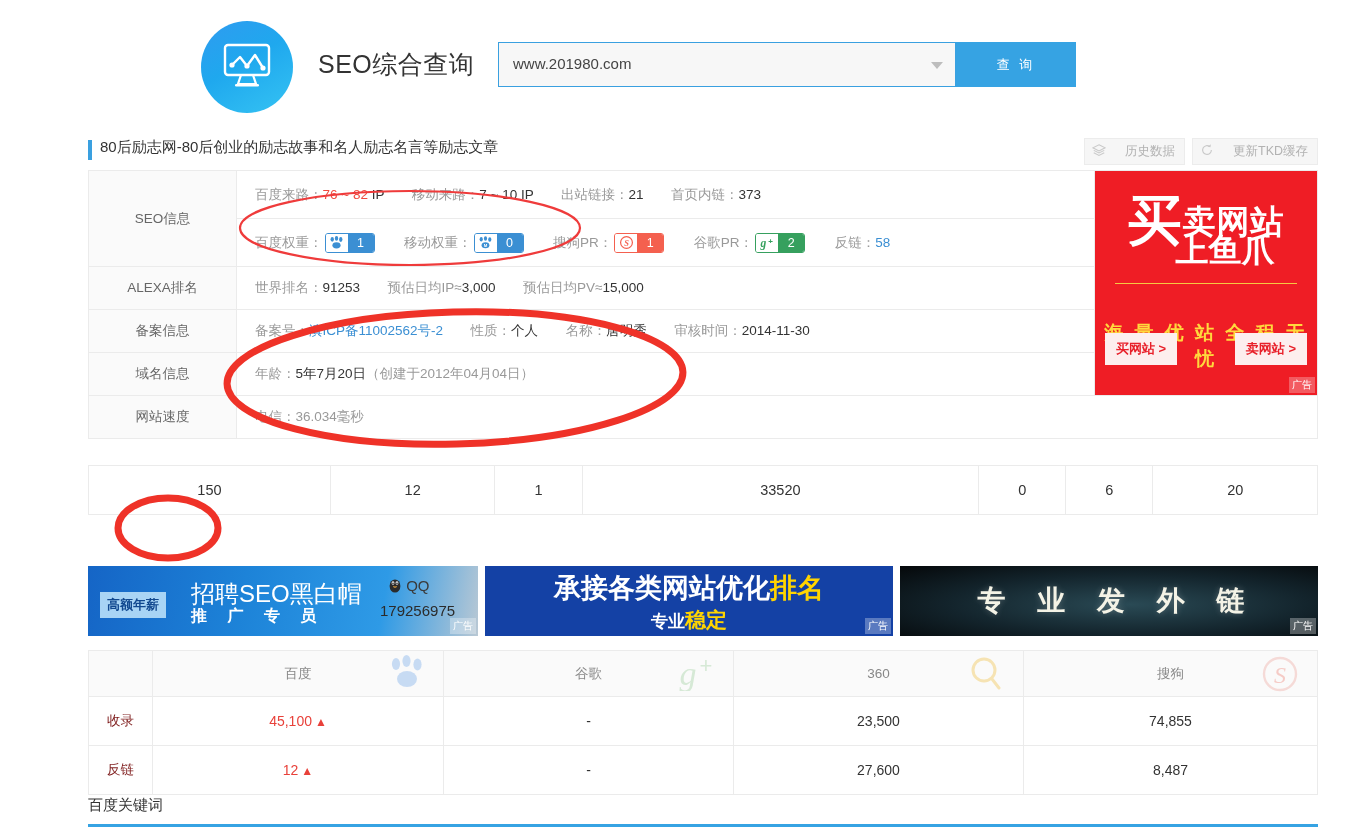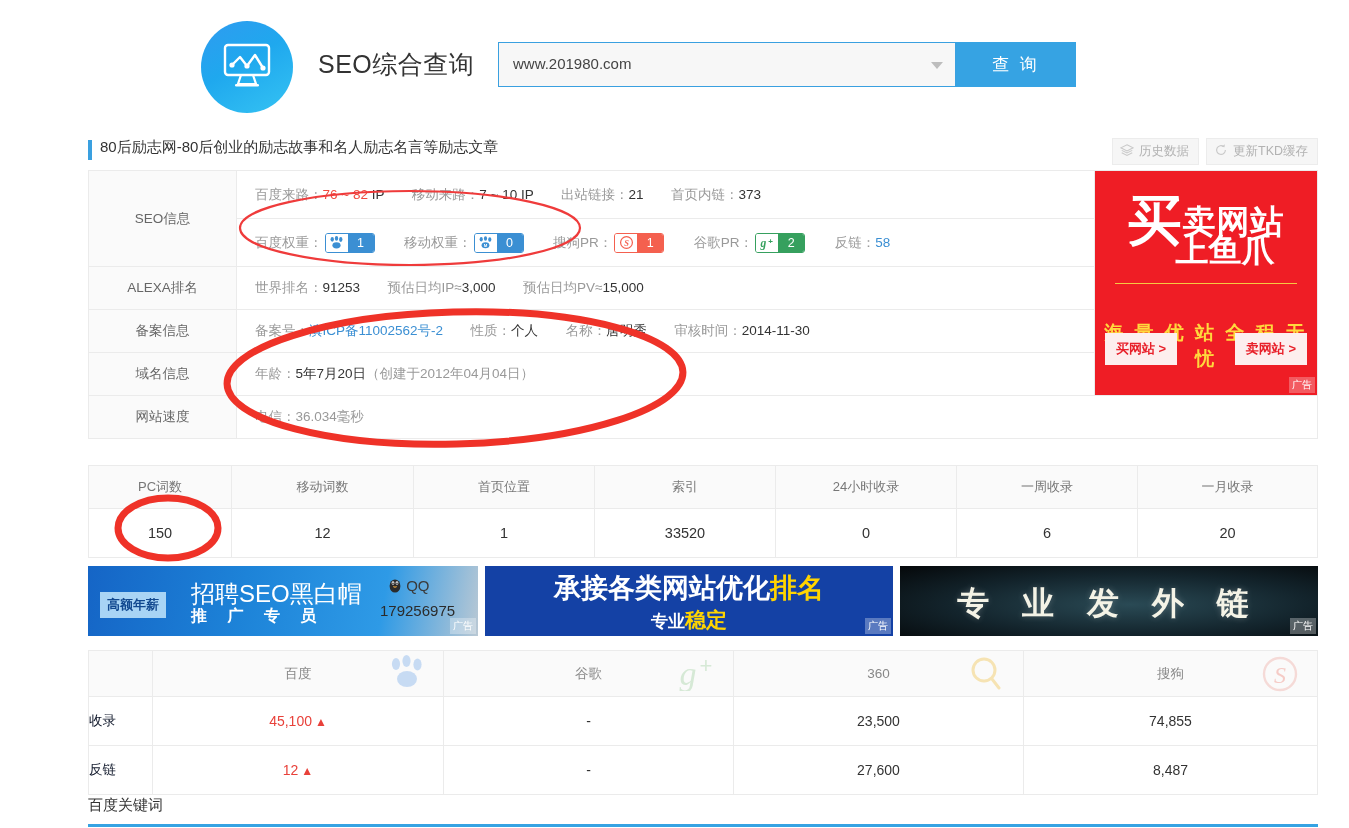--- a/index.html
+++ b/index.html
@@ -36,40 +36,40 @@
   .caret {
     position: absolute; right: 12px; top: 19px;
     width: 0; height: 0;
     border-left: 6px solid transparent; border-right: 6px solid transparent;
     border-top: 7px solid #bdbdbd;
   }
   .searchbtn {
     position: absolute; left: 956px; top: 42px;
     width: 120px; height: 45px;
     background: #36a3e3; color: #fff;
-    font-size: 17px; letter-spacing: 3px;
+    font-size: 13px; letter-spacing: 3px;
     display: flex; align-items: center; justify-content: center;
     border: none; cursor: pointer;
     font-family: Liberation Sans, sans-serif;
   }
 
   
   .titlebar { position: absolute; left: 88px; top: 138px; width: 1230px; height: 28px; }
   .titlebar .bar {
     position: absolute; left: 0; top: 2px; width: 4px; height: 20px; background: #3aa0e0;
   }
   .titlebar .t {
     position: absolute; left: 12px; top: 0px;
     font-size: 15px; color: #333; white-space: nowrap;
   }
   .topbtns { position: absolute; right: 0; top: 0; display: flex; gap: 7px; }
   .topbtn {
     background: #f6f6f6; border: 1px solid #ececec;
     padding: 4px 9px 4px 7px; font-size: 12.5px; color: #b2b2b2;
-    display: flex; align-items: center; gap: 5px; cursor: pointer;
+    display: flex; align-items: center; gap: 19px; cursor: pointer;
     font-family: inherit; white-space: nowrap;
   }
 
   
   .infotable {
     position: absolute; left: 88px; top: 170px;
     width: 1230px; border: 1px solid #ebebeb;
     border-collapse: collapse;
   }
   .infotable td { border: 1px solid #ebebeb; vertical-align: middle; }
@@ -180,34 +180,34 @@
     position: absolute; left: 0; top: 40px; width: 408px; text-align: center;
     font-size: 17px; font-weight: bold; color: #fff; white-space: nowrap;
   }
   .ad2 .t2 .y { color: #ffd400; font-size: 21px; }
 
   .ad3 {
     position: relative; width: 418px; height: 70px; overflow: hidden;
     background: radial-gradient(ellipse at 55% 55%, #2a4a55 0%, #13242c 55%, #05080a 100%);
   }
   .ad3 .t {
-    position: absolute; left: 0; top: 16px; width: 418px; text-align: center;
-    font-size: 32px; font-weight: bold; color: #f4f3e6; letter-spacing: 12px;
+    position: absolute; left: 8px; top: 16px; width: 418px; text-align: center;
+    font-size: 28px; font-weight: bold; color: #f4f3e6; letter-spacing: 12px;
     white-space: nowrap; text-shadow: 0 0 6px rgba(255,255,255,.25);
   }
 
   
   .engines {
     position: absolute; left: 88px; top: 650px; width: 1230px;
     border-collapse: collapse; border: 1px solid #ebebeb;
   }
   .engines td { border: 1px solid #ebebeb; }
   .engines .rl {
-    width: 64px; background: #fff; text-align: left;
-    font-size: 13.5px; color: #0f172a;
+    width: 64px; background: #fff; text-align: center;
+    font-size: 13.5px; color: #7f1d1d;
   }
   .engines .eh {
     background: #fafafa; height: 46px; position: relative; text-align: center;
     font-size: 13.5px; color: #888;
   }
   .engines .eh .ename { position: relative; z-index: 2; }
   .engines .eh .eicon { position: absolute; right: 18px; top: 4px; opacity: .55; }
   .engines .dc { text-align: center; font-size: 14px; color: #333; padding: 16px 0; }
   .engines .dc.red { color: #e8413a; }
   .arrow { color: #e8413a; font-size: 12px; margin-left: 3px; }
@@ -392,29 +392,20 @@
       <td class="lbl">网站速度</td>
       <td class="val-cell" colspan="2">
         <span class="kv"><span class="k">电信：</span><span class="k">36.034毫秒</span></span>
       </td>
     </tr>
   </tbody>
     </table>
 
   <table class="stats">
     <tbody>
-        <tr>
-      <td class="hd" style="width:143px">PC词数</td>
-      <td class="hd" style="width:182px">移动词数</td>
-      <td class="hd" style="width:181px">首页位置</td>
-      <td class="hd" style="width:181px">索引</td>
-      <td class="hd" style="width:181px">24小时收录</td>
-      <td class="hd" style="width:181px">一周收录</td>
-      <td class="hd">一月收录</td>
-    </tr>
     <tr>
       <td class="vl">150</td>
       <td class="vl">12</td>
       <td class="vl">1</td>
       <td class="vl">33520</td>
       <td class="vl">0</td>
       <td class="vl">6</td>
       <td class="vl">20</td>
     </tr>
   </tbody>

